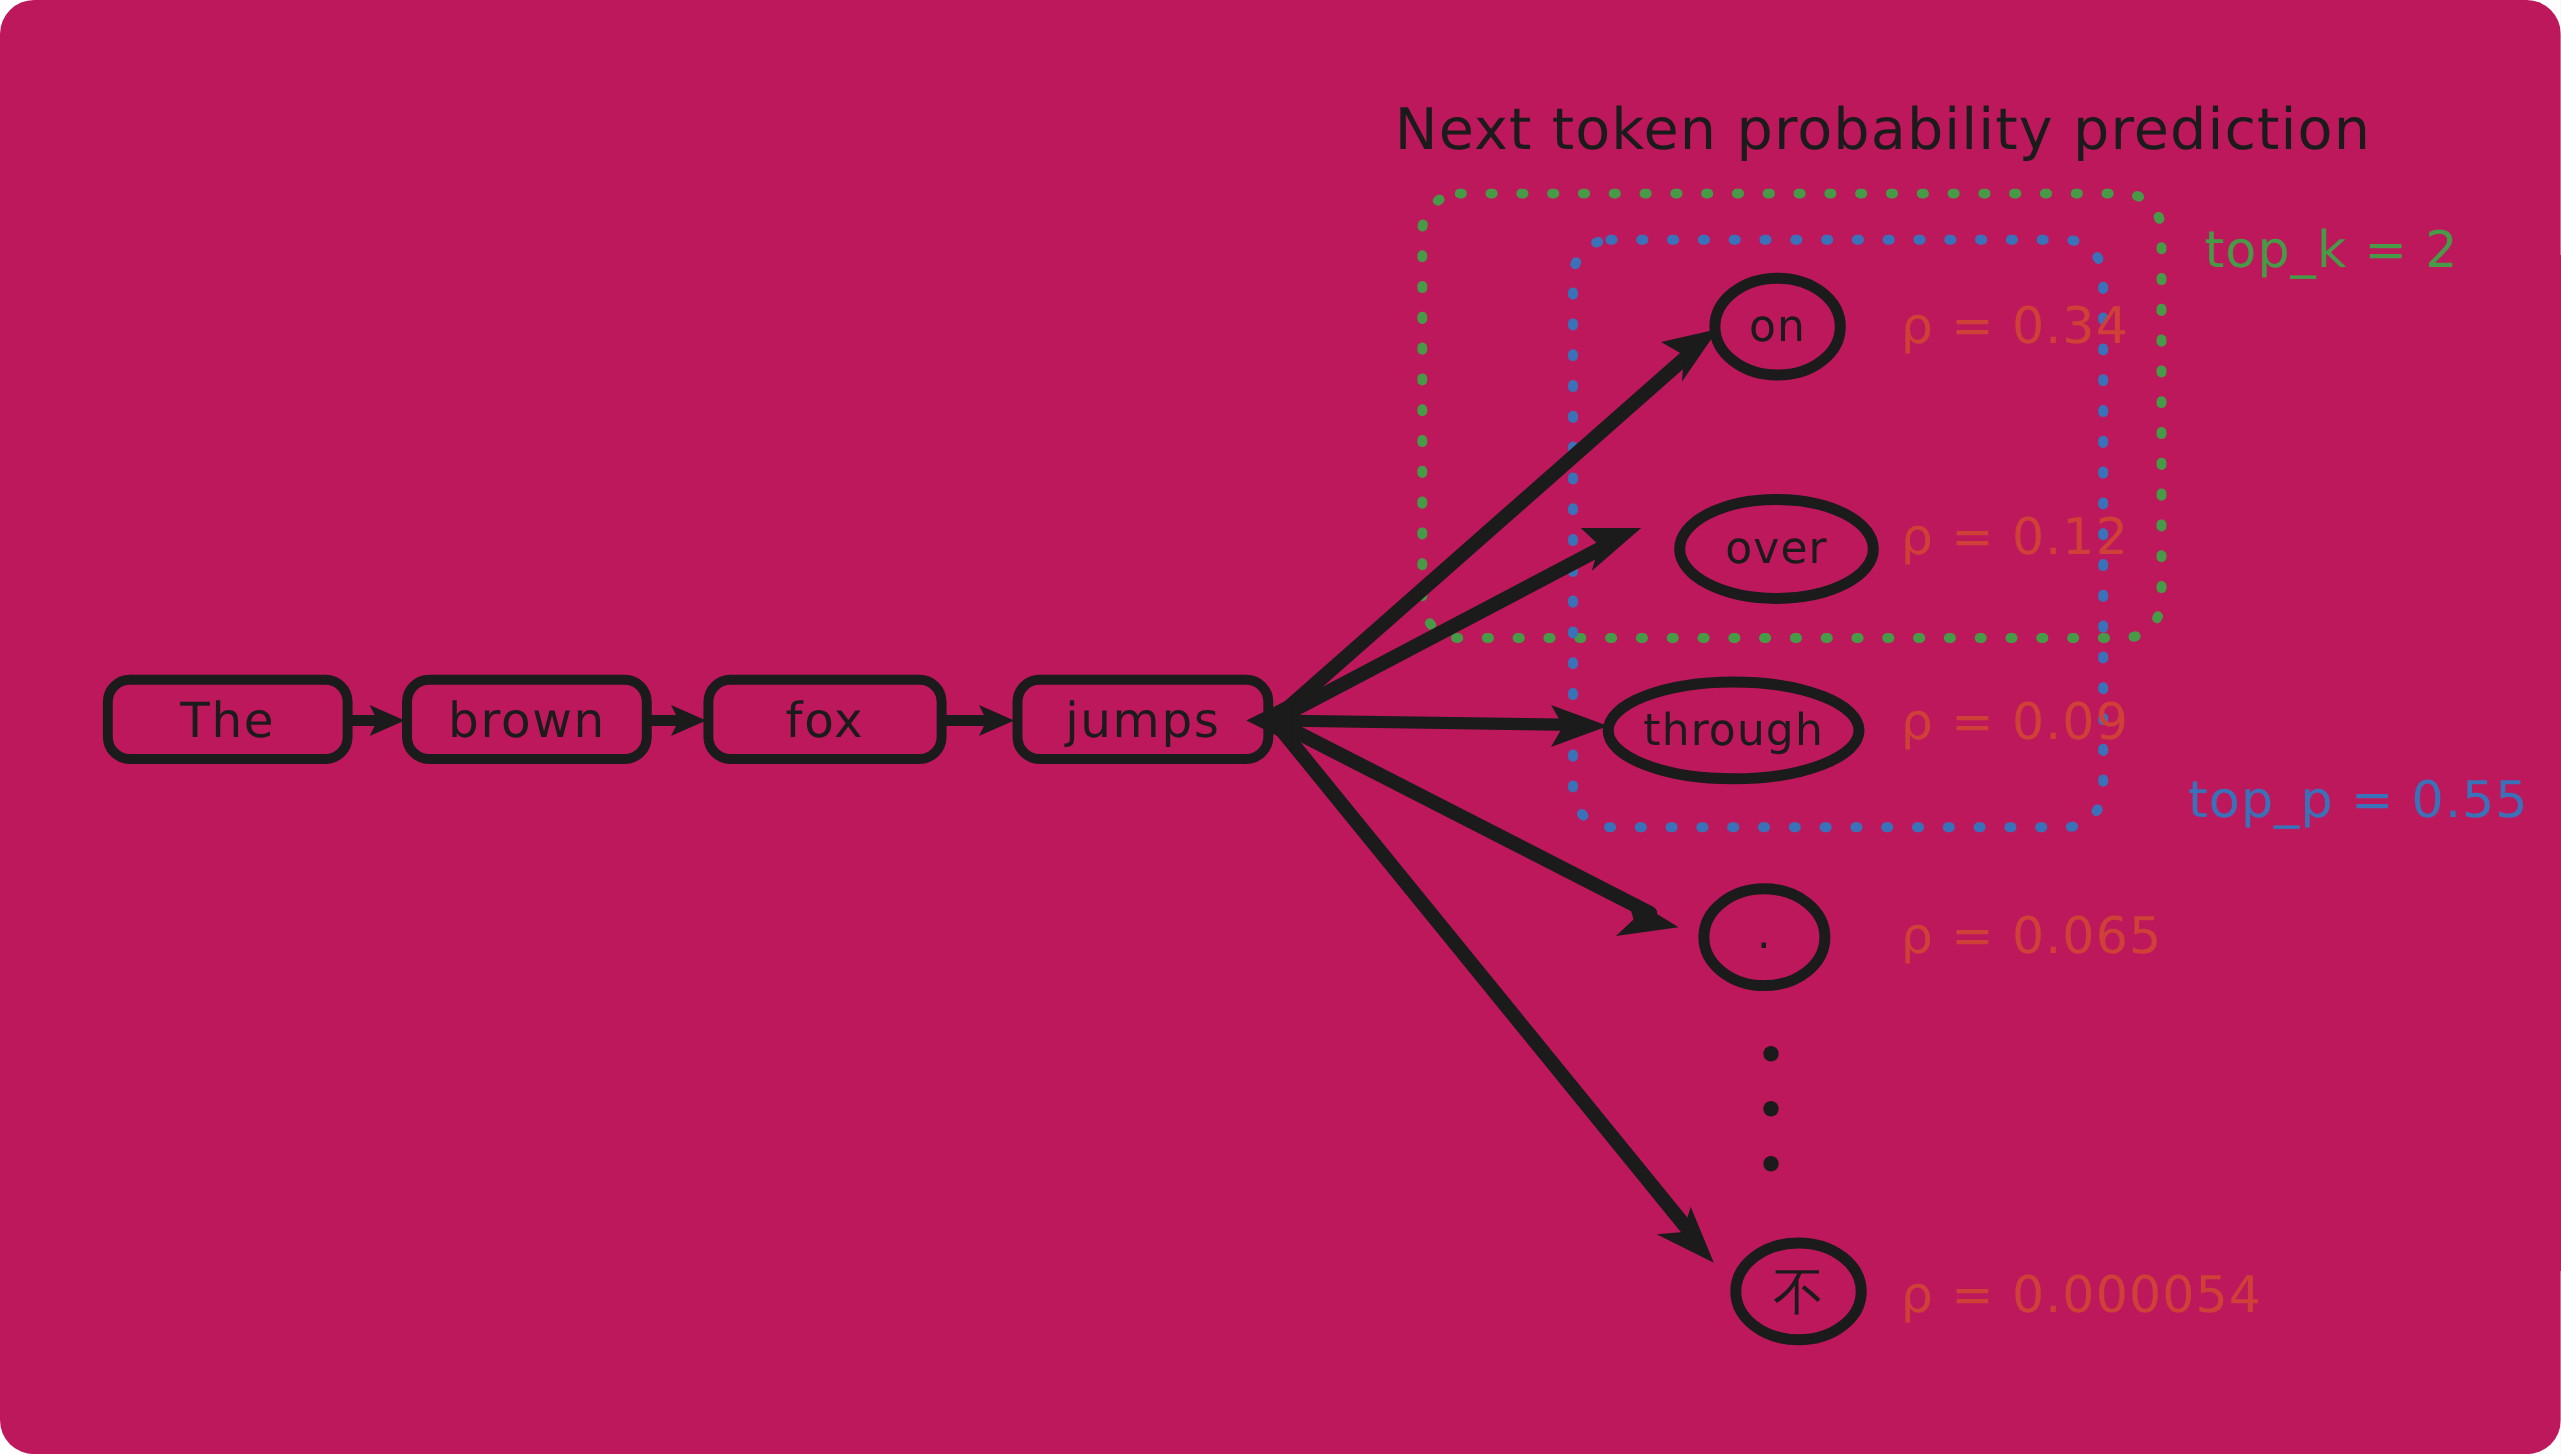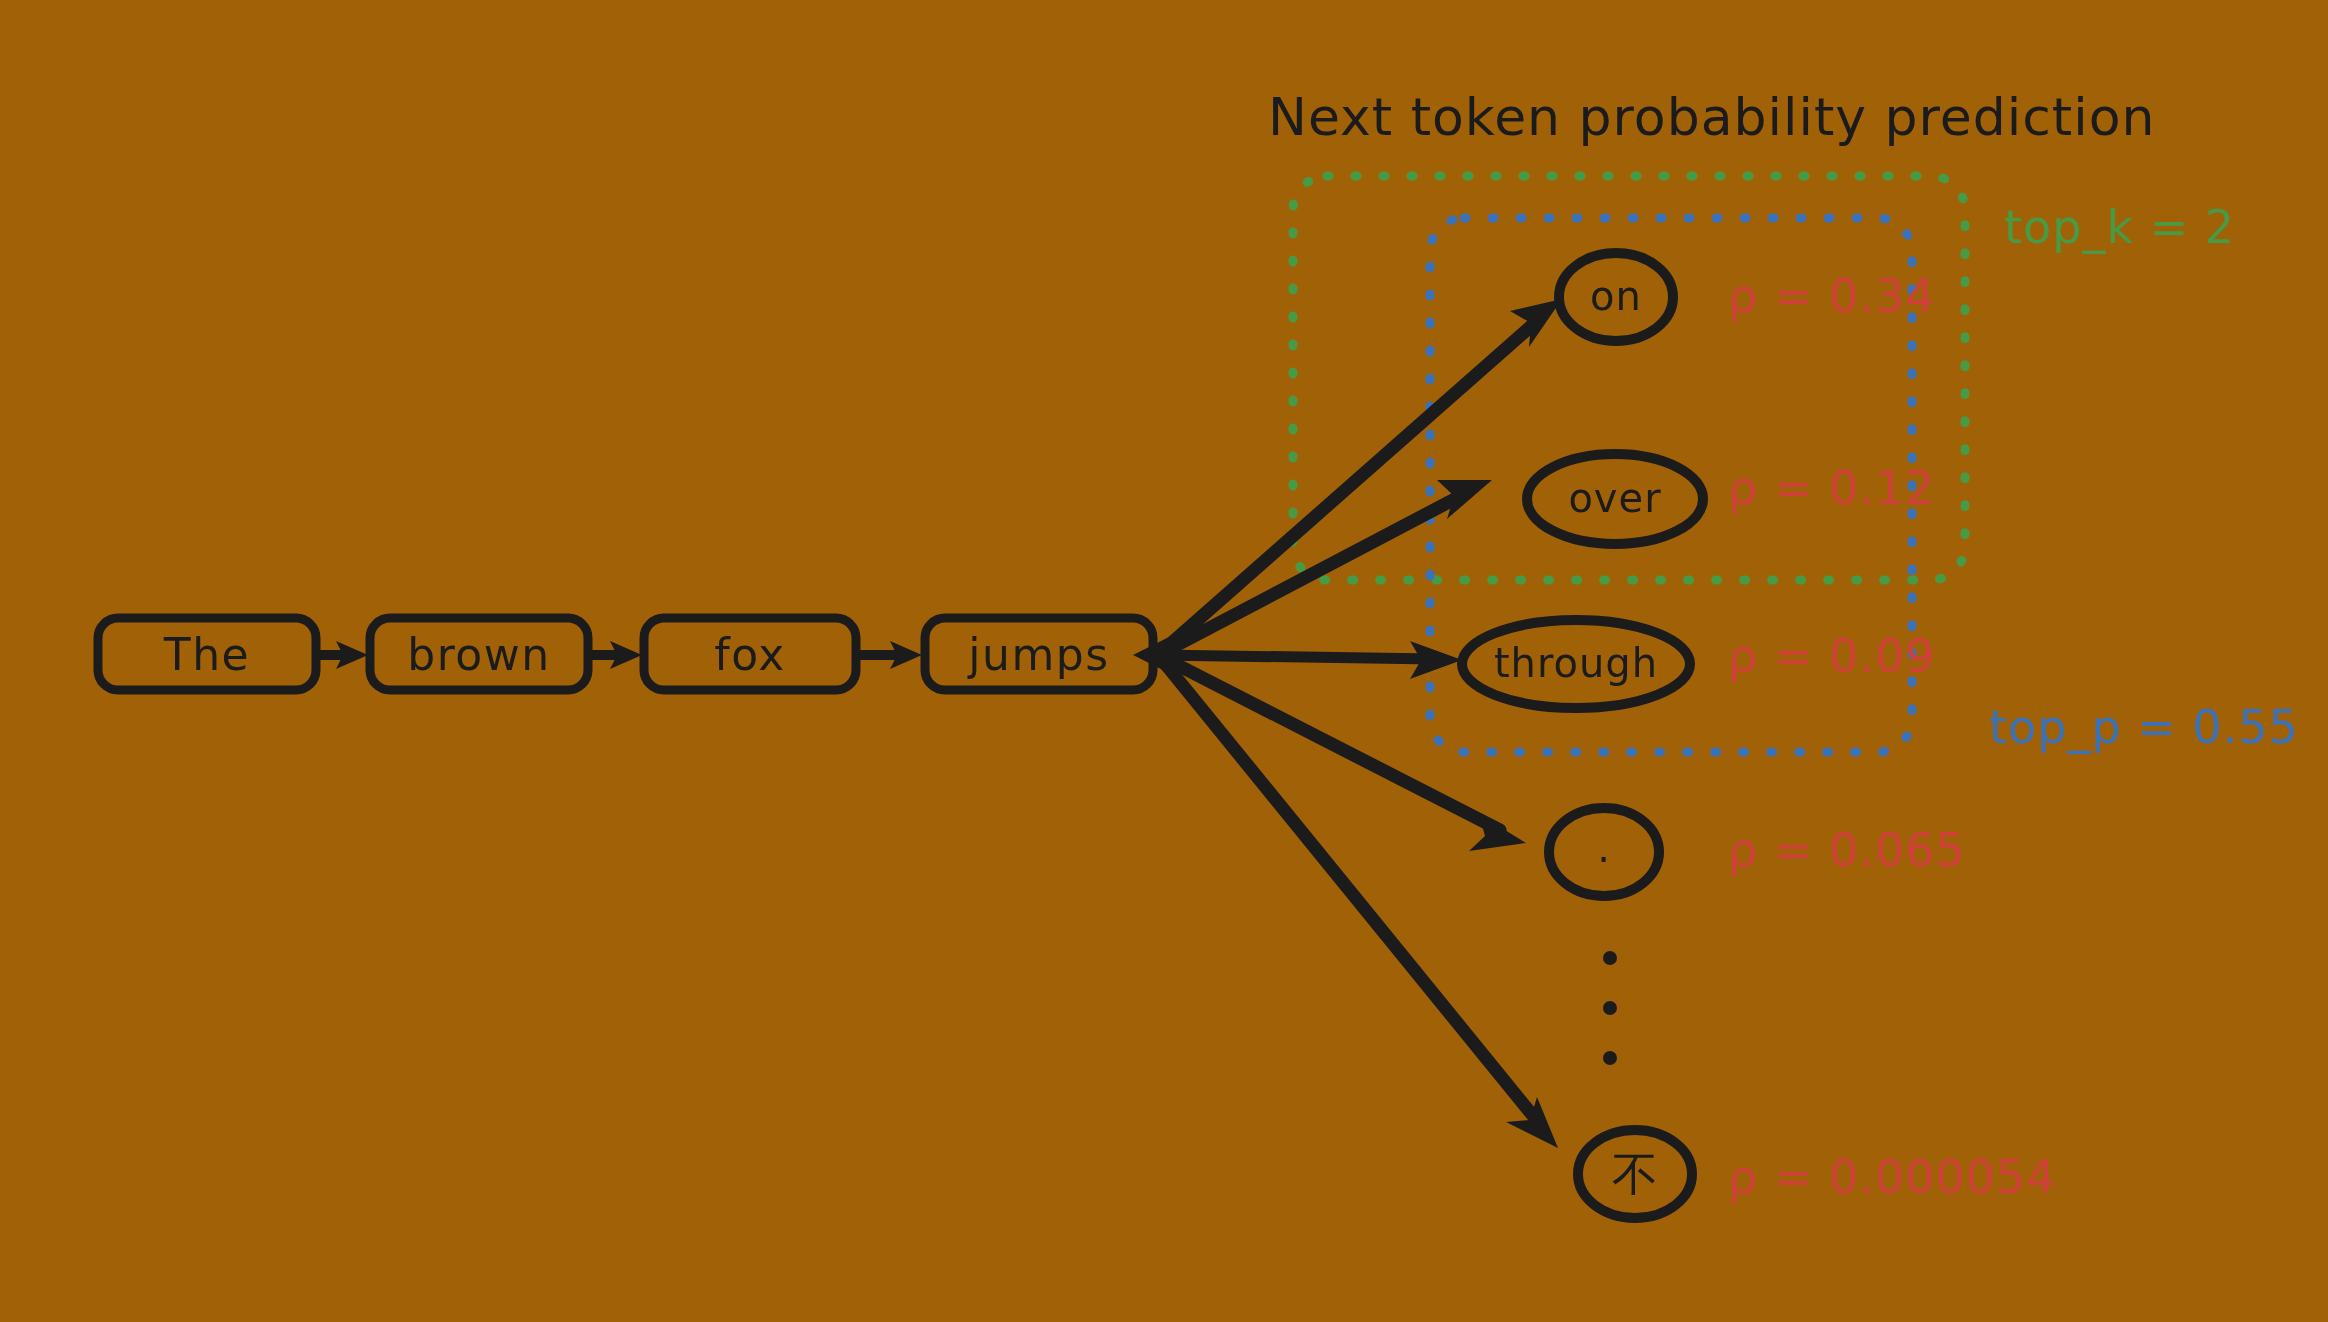--- a/index.html
+++ b/index.html
@@ -10,21 +10,22 @@
   body {
     width: 2328px;
     height: 1322px;
     font-family: "DejaVu Sans", sans-serif;
     overflow: hidden;
   }
   #diagram-root {
     position: relative;
     width: 2328px;
     height: 1322px;
-    background: #a16207;
+    background: #be185d;
+    border-radius: 31px;
   }
   svg#scene {
     position: absolute;
     top: 0; left: 0;
     width: 2328px;
     height: 1322px;
   }
   .hand-text {
     font-family: "DejaVu Sans", sans-serif;
     font-weight: 400;

